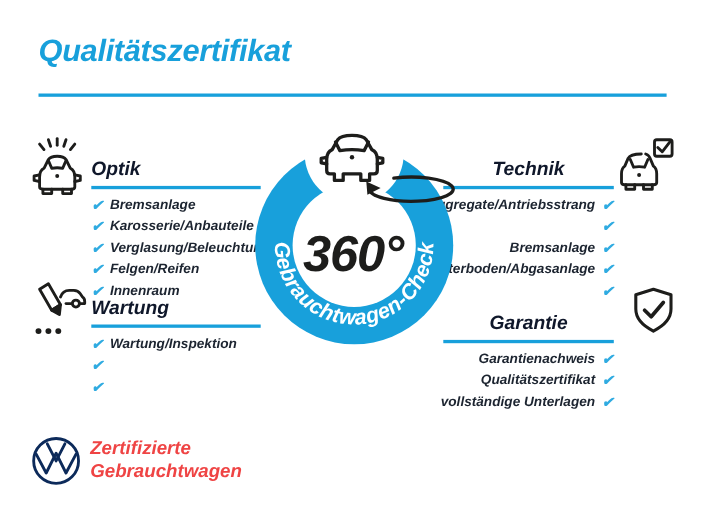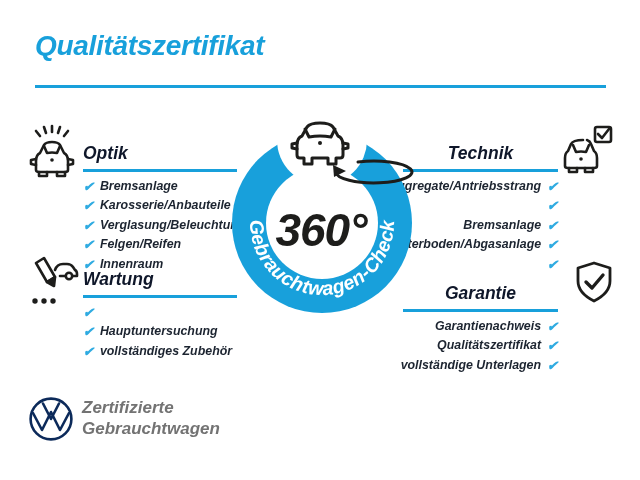--- a/index.html
+++ b/index.html
@@ -27,21 +27,21 @@
 
   .icon{position:absolute;}
   #icon-optik{left:26px;top:122px;}
   #icon-wartung{left:25px;top:253px;}
   #icon-technik{left:563px;top:124px;}
   #icon-garantie{left:574px;top:261px;}
 
   #center-graphic{position:absolute;left:212px;top:100px;}
 
   .brand{position:absolute;left:82px;top:398px;font-size:17px;font-weight:bold;
-         color:#737373;line-height:20.5px;}
+         color:#ef4444;line-height:20.5px;}
   #vw-logo{position:absolute;left:28px;top:396px;}
 
   svg{display:block;}
 </style>
 </head>
 <body>
 
 <div class="canvas">
 
   <div class="page-title">Qualitätszertifikat</div>
@@ -114,28 +114,27 @@
         </li>
       </ul>
   </div>
 
   <div id="sec-wartung" class="section">
     <h3>Wartung</h3>
     <div class="rule"></div>
     <ul>
         <li>
           <span class="check">✔</span>
-        </li>
-        <li>
-          <span class="check">✔</span>
-          <span>Hauptuntersuchung</span>
-        </li>
-        <li>
-          <span class="check">✔</span>
-          <span>vollständiges Zubehör</span>
+          <span>Wartung/Inspektion</span>
+        </li>
+        <li>
+          <span class="check">✔</span>
+        </li>
+        <li>
+          <span class="check">✔</span>
         </li>
       </ul>
   </div>
 
   <div id="sec-technik" class="section right">
     <h3>Technik</h3>
     <div class="rule"></div>
     <ul>
         <li>
           <span>Aggregate/Antriebsstrang</span>

